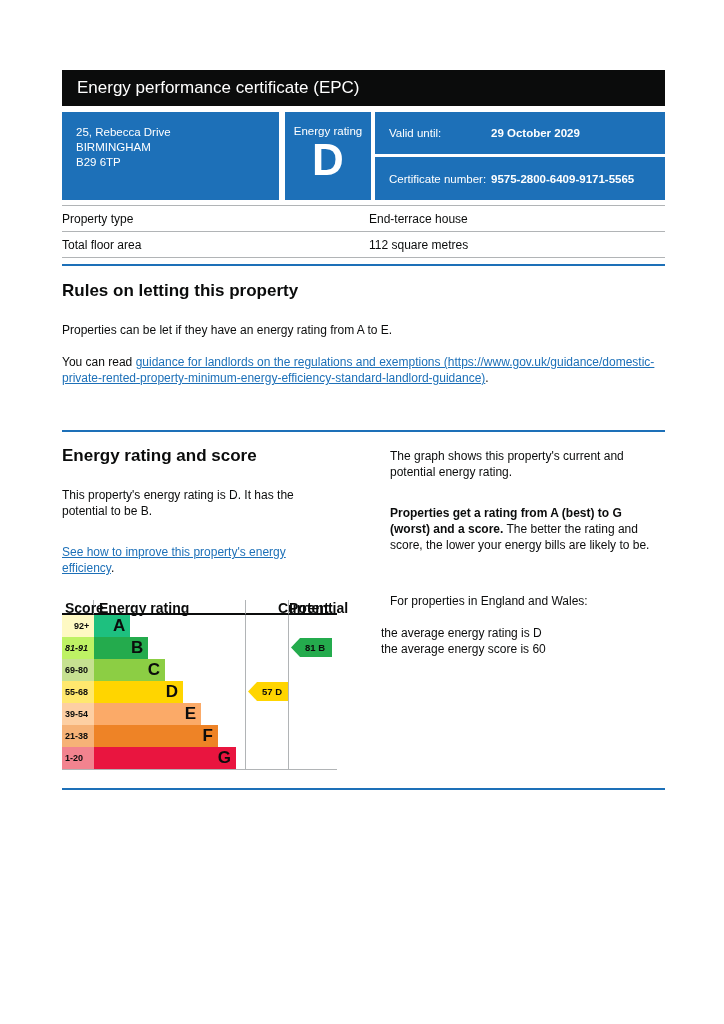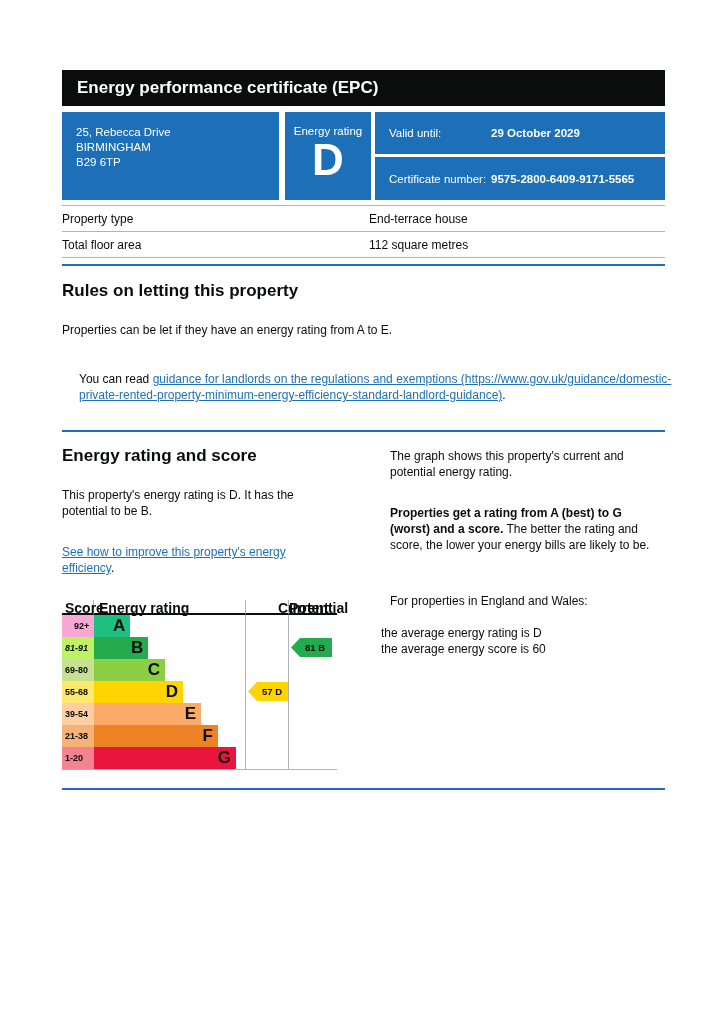--- a/index.html
+++ b/index.html
@@ -6,21 +6,21 @@
   body {
     width:724px; height:1024px; background:#ffffff; position:relative;
     font-family:"Liberation Sans", sans-serif; color:#0b0c0c;
   }
   .abs { position:absolute; }
   .content-x { left:62px; width:603px; }
 
   
   .title-bar {
     top:70px; height:36px; background:#0b0c0c; color:#ffffff;
-    font-size:17px; font-weight:bold; line-height:36px; padding-left:15px;
+    font-size:17px; font-weight:normal; line-height:36px; padding-left:15px;
     box-sizing:border-box;
   }
 
   
   .summary { top:112px; height:103px; }
   .blue-box { background:#1d70b8; color:#ffffff; position:absolute; box-sizing:border-box; }
   .address-box { left:0; top:0; width:217px; height:88px; padding:13px 14px; font-size:11.5px; line-height:15px; }
   .energy-box { left:223px; top:0; width:86px; height:88px; text-align:center; }
   .energy-box .er-label { font-size:11.5px; margin-top:13px; }
   .energy-box .er-letter { font-size:44px; font-weight:bold; line-height:46px; margin-top:0px; }
@@ -117,21 +117,21 @@
   <div class="prop-row">
     <div class="prop-label">Total floor area</div>
     <div class="prop-value">112 square metres</div>
   </div>
 </div>
 
 <div class="abs content-x blue-rule rule-1"></div>
 
 <h2 class="abs content-x sec-heading rules-heading">Rules on letting this property</h2>
 <p class="abs content-x body-text rules-p1" style="margin:0">Properties can be let if they have an energy rating from A to E.</p>
-<p class="abs content-x body-text rules-p2" style="margin:17px"><span>You can read </span><a href="#" class="gov-link">guidance for landlords on the regulations and exemptions (https://www.gov.uk/guidance/domestic-private-rented-property-minimum-energy-efficiency-standard-landlord-guidance)</a><span>.</span></p>
+<p class="abs content-x body-text rules-p2" style="margin:0"><span>You can read </span><a href="#" class="gov-link">guidance for landlords on the regulations and exemptions (https://www.gov.uk/guidance/domestic-private-rented-property-minimum-energy-efficiency-standard-landlord-guidance)</a><span>.</span></p>
 
 <div class="abs content-x blue-rule rule-2"></div>
 
 <h2 class="abs sec-heading ers-heading" style="left:62px">Energy rating and score</h2>
 <p class="abs body-text ers-p1" style="left:62px;margin:0">This property's energy rating is D. It has the potential to be B.</p>
 <p class="abs body-text ers-link" style="left:62px;margin:0"><a href="#" class="gov-link">See how to improve this property's energy efficiency</a><span>.</span></p>
 
 <p class="abs body-text right-col-p1" style="margin:0">The graph shows this property's current and potential energy rating.</p>
 <p class="abs body-text right-col-p2" style="margin:0"><span class="bold-lead">Properties get a rating from A (best) to G (worst) and a score.</span><span> The better the rating and score, the lower your energy bills are likely to be.</span></p>
 <p class="abs body-text right-col-p3" style="margin:0">For properties in England and Wales:</p>
@@ -142,21 +142,21 @@
 
 <div class="abs epc-chart">
   <div class="epc-header">
     <div class="epc-h epc-h-score">Score</div>
     <div class="epc-h epc-h-rating">Energy rating</div>
     <div class="epc-h epc-h-current">Current</div>
     <div class="epc-h epc-h-potential">Potential</div>
   </div>
   <div class="epc-body">
       <div class="epc-row">
-        <div class="epc-score" style="background: #f9a8d4; padding-left: 12px;">92+</div>
+        <div class="epc-score" style="background: #fef9c3; padding-left: 12px;">92+</div>
         <div class="epc-barcell">
           <div class="epc-bar" style="width: 24%; background: rgb(30, 192, 127);">A</div>
         </div>
         <div class="epc-current"></div>
         <div class="epc-potential"></div>
       </div>
       <div class="epc-row">
         <div class="epc-score" style="background: #bef264; font-style: italic;">81-91</div>
         <div class="epc-barcell">
           <div class="epc-bar" style="width: 36%; background: rgb(36, 171, 77);">B</div>

